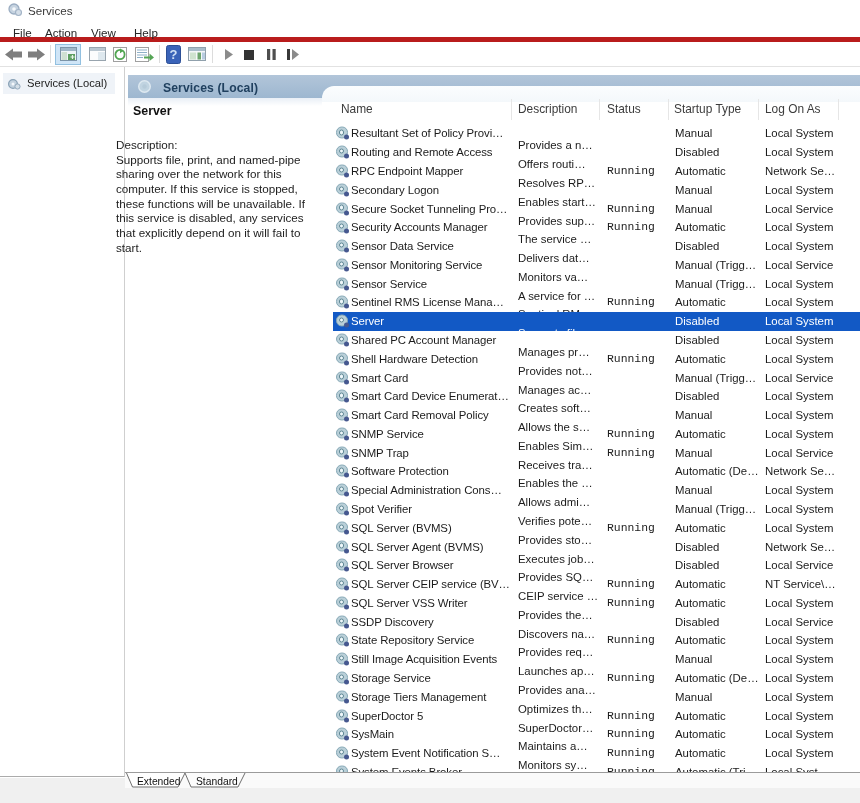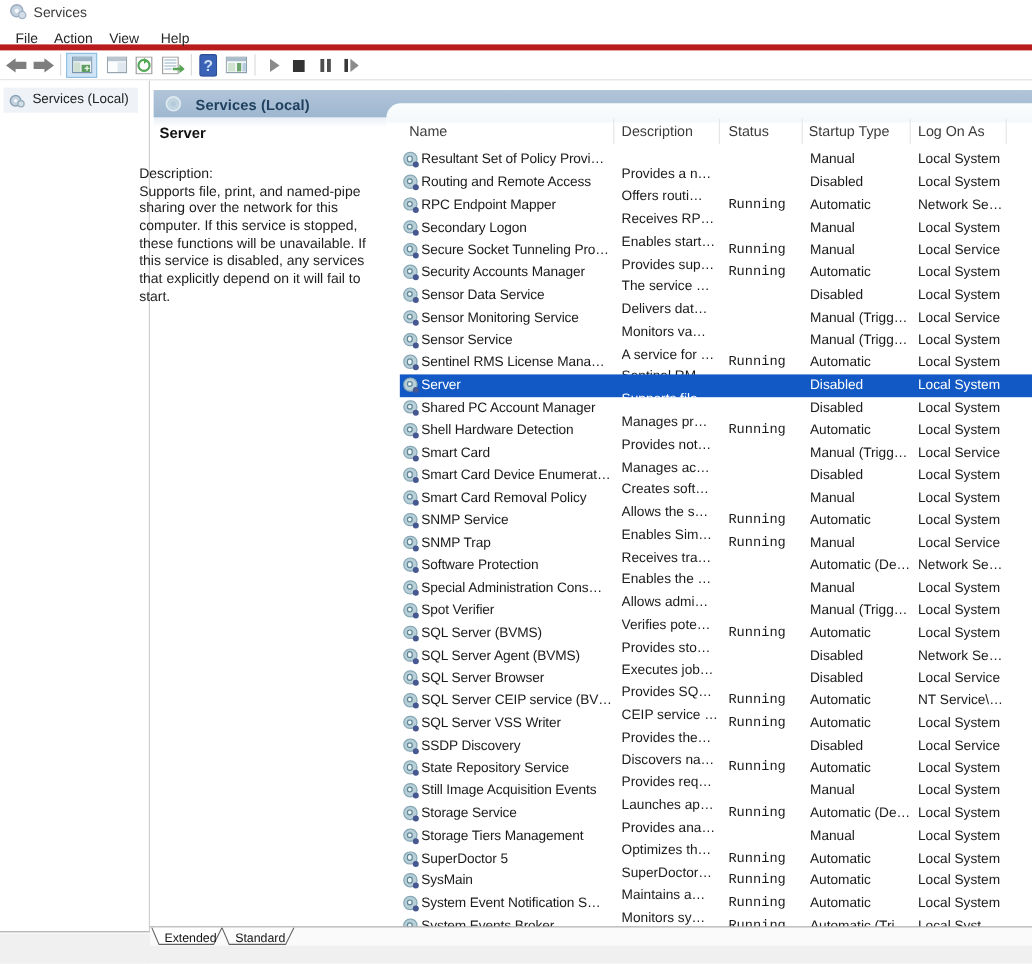--- a/index.html
+++ b/index.html
@@ -211,21 +211,21 @@
       <span class="c s"></span>
       <span class="c t">Disabled</span>
       <span class="c l">Local System</span>
     </div>
 <div class="row">
       <span class="gear">
         <span class="g1"></span>
         <span class="g2"></span>
       </span>
       <span class="c n">RPC Endpoint Mapper</span>
-      <span class="c d">Receives RP…</span>
+      <span class="c d">Resolves RP…</span>
       <span class="c s">Running</span>
       <span class="c t">Automatic</span>
       <span class="c l">Network Se…</span>
     </div>
 <div class="row">
       <span class="gear">
         <span class="g1"></span>
         <span class="g2"></span>
       </span>
       <span class="c n">Secondary Logon</span>

